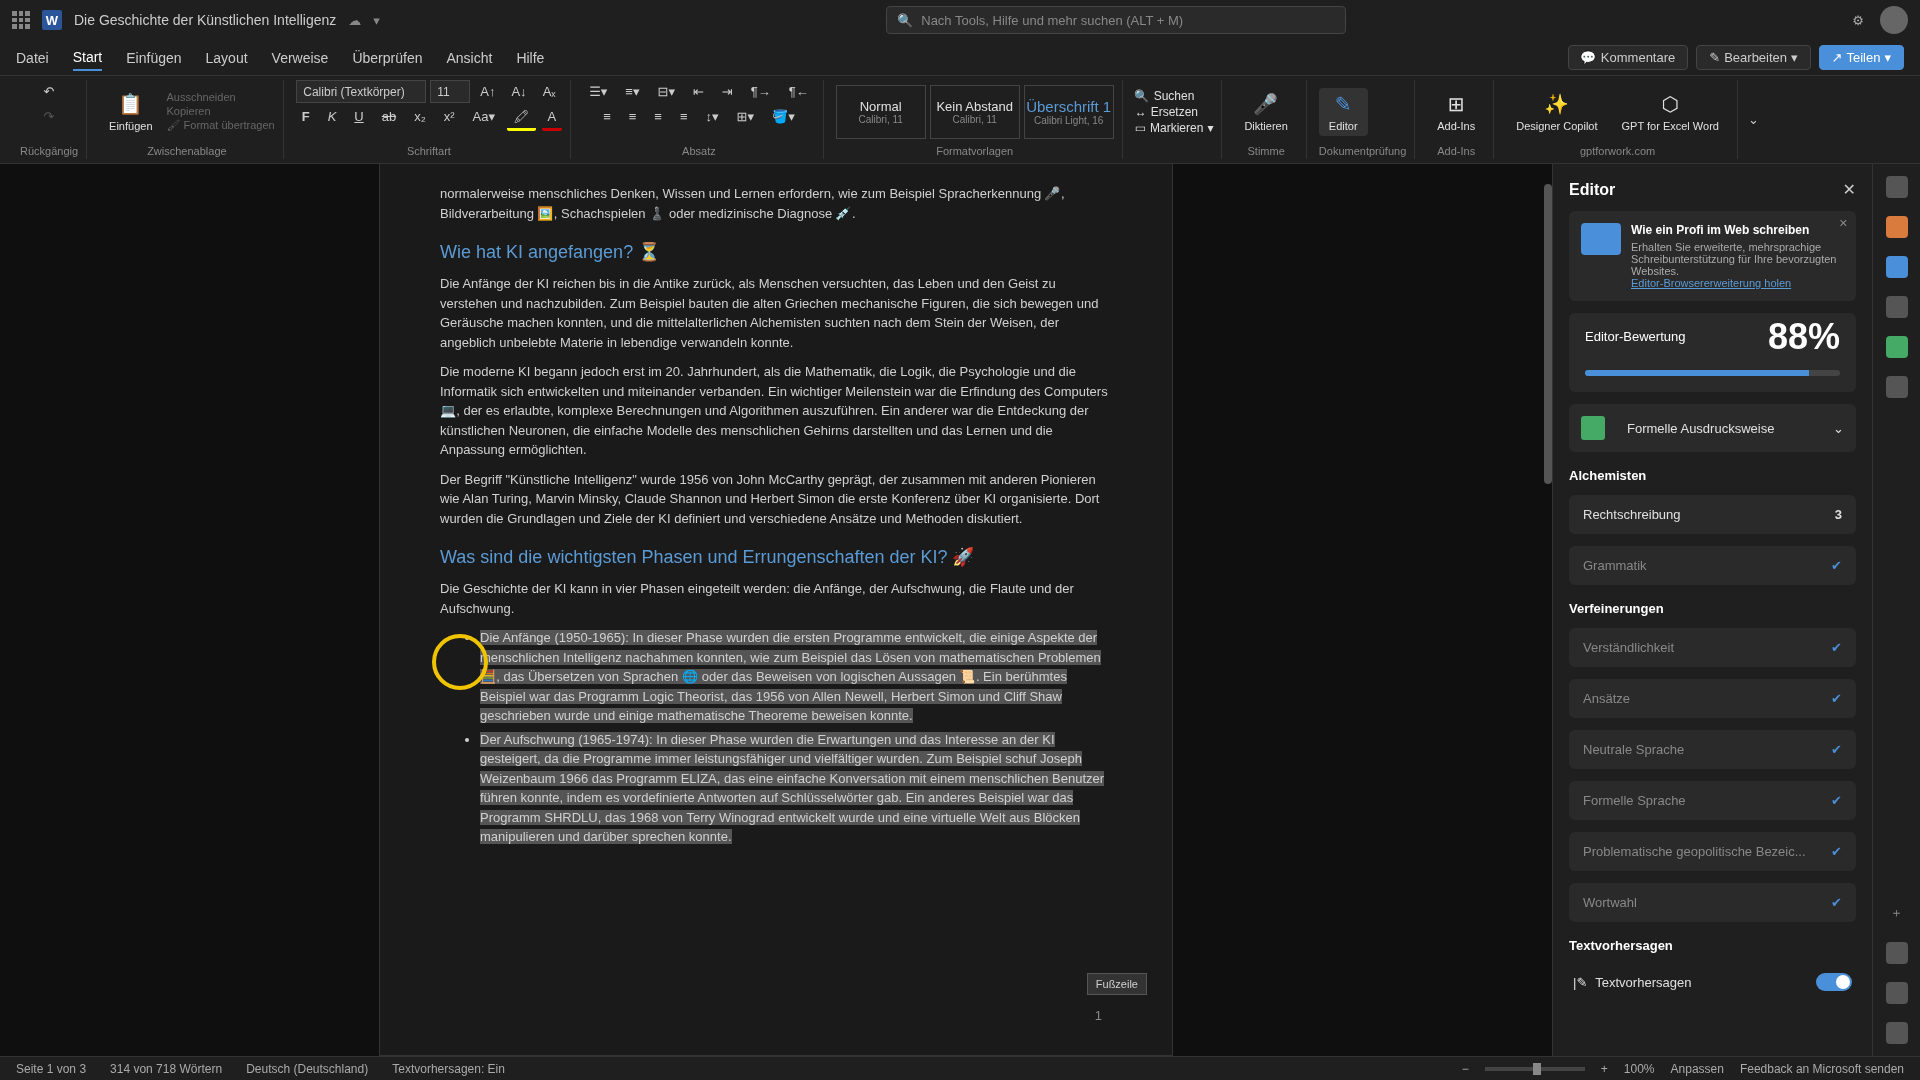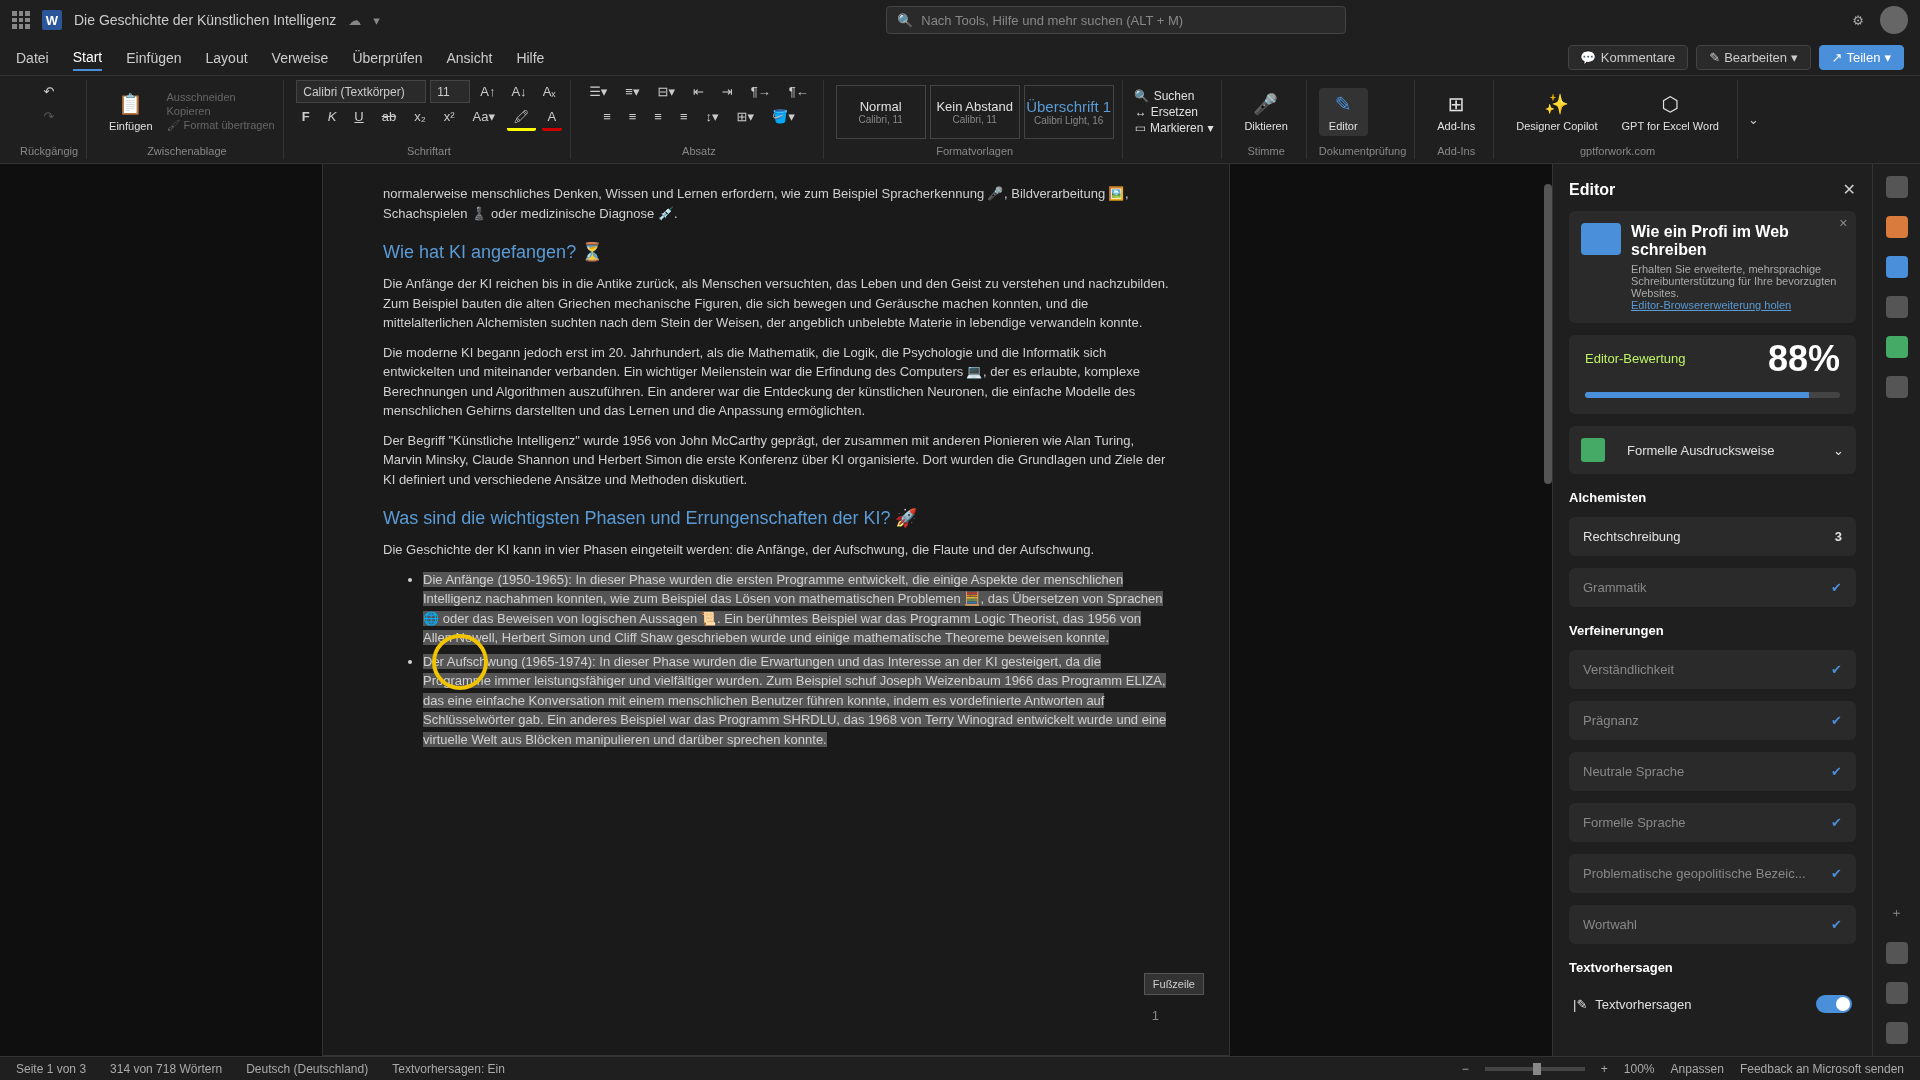--- a/index.html
+++ b/index.html
@@ -38,42 +38,42 @@
 .style-box .style-font { color: #888; font-size: 10px; }
 .style-box.heading .style-name { color: #5b9bd5; font-size: 15px; }
 .large-btn { display: flex; flex-direction: column; align-items: center; justify-content: center; padding: 4px 10px; cursor: pointer; gap: 4px; }
 .large-btn.active { background: #333; border-radius: 4px; }
 .search-col { display: flex; flex-direction: column; gap: 2px; font-size: 12px; }
 .search-col div { display: flex; gap: 4px; align-items: center; }
 
 
 .main { display: flex; height: calc(100% - 40px - 36px - 88px - 24px); }
 .doc-area { flex: 1; background: #0f0f0f; display: flex; justify-content: center; overflow: hidden; position: relative; }
-.page { width: 908px; background: #1a1a1a; padding: 20px 60px 60px 60px; color: #d0d0d0; font-size: 13px; line-height: 1.5; position: relative; border: 1px solid #333; border-top: none; }
+.page { width: 794px; background: #1a1a1a; padding: 20px 60px 60px 60px; color: #d0d0d0; font-size: 13px; line-height: 1.5; position: relative; border: 1px solid #333; border-top: none; }
 .page h2 { color: #5b9bd5; font-size: 18px; font-weight: normal; margin: 16px 0 8px; }
 .page p { margin-bottom: 10px; }
 .page ul { padding-left: 40px; }
 .page li { margin-bottom: 4px; }
 .highlighted { background: #555; }
 .footer-tag { position: absolute; bottom: 60px; right: 25px; background: #333; padding: 2px 8px; font-size: 11px; border: 1px solid #555; }
 .page-num { position: absolute; bottom: 30px; right: 70px; color: #888; }
 .circle-highlight { position: absolute; width: 56px; height: 56px; border: 4px solid #f0c400; border-radius: 50%; left: 432px; top: 470px; pointer-events: none; }
 .scroll-indicator { position: absolute; right: 0; top: 20px; width: 8px; height: 300px; background: #555; border-radius: 4px; }
 
 
 .editor-panel { width: 320px; background: #1f1f1f; border-left: 1px solid #333; padding: 16px; display: flex; flex-direction: column; gap: 12px; overflow-y: auto; }
 .editor-header { display: flex; justify-content: space-between; align-items: center; }
 .editor-header h3 { font-size: 16px; font-weight: 600; color: #fff; }
 .close-btn { cursor: pointer; color: #ccc; font-size: 16px; }
 .promo-card { background: #2a2a2a; border-radius: 6px; padding: 12px; display: flex; gap: 10px; font-size: 11px; color: #aaa; position: relative; }
 .promo-icon { width: 40px; height: 32px; background: #4a8fd9; border-radius: 4px; flex-shrink: 0; }
-.promo-card strong { color: #fff; font-size: 16px; display: block; margin-bottom: 4px; }
+.promo-card strong { color: #fff; font-size: 12px; display: block; margin-bottom: 4px; }
 .promo-card a { color: #5b9bd5; text-decoration: underline; }
 .score-card { background: #2a2a2a; border-radius: 6px; padding: 16px; }
-.score-label { font-size: 13px; color: #bef264; }
+.score-label { font-size: 13px; color: #ffffff; }
 .score-value { font-size: 36px; font-weight: bold; color: #fff; text-align: right; margin-top: -28px; }
 .score-bar { height: 6px; background: #444; border-radius: 3px; margin-top: 12px; overflow: hidden; }
 .score-fill { height: 100%; background: #4a8fd9; width: 88%; }
 .style-row { background: #2a2a2a; border-radius: 6px; padding: 12px; display: flex; align-items: center; gap: 22px; cursor: pointer; }
 .style-row-icon { width: 24px; height: 24px; background: #4a6; border-radius: 3px; }
 .section-label { font-size: 13px; font-weight: 600; color: #fff; margin-top: 4px; }
 .check-item { background: #2a2a2a; border-radius: 6px; padding: 12px 14px; display: flex; justify-content: space-between; align-items: center; cursor: pointer; font-size: 13px; }
 .check-item.muted { color: #888; }
 .check-ok::after { content: "✔"; color: #4a8fd9; }
 .toggle-row { display: flex; justify-content: space-between; align-items: center; padding: 8px 4px; }
@@ -333,21 +333,21 @@
     <div class="check-item muted">
       <span>Grammatik</span>
       <span class="check-ok"></span>
     </div>
     <div class="section-label">Verfeinerungen</div>
     <div class="check-item muted">
         <span>Verständlichkeit</span>
         <span class="check-ok"></span>
       </div>
     <div class="check-item muted">
-        <span>Prägnanz</span>
+        <span>Ansätze</span>
         <span class="check-ok"></span>
       </div>
     <div class="check-item muted">
         <span>Neutrale Sprache</span>
         <span class="check-ok"></span>
       </div>
     <div class="check-item muted">
         <span>Formelle Sprache</span>
         <span class="check-ok"></span>
       </div>

